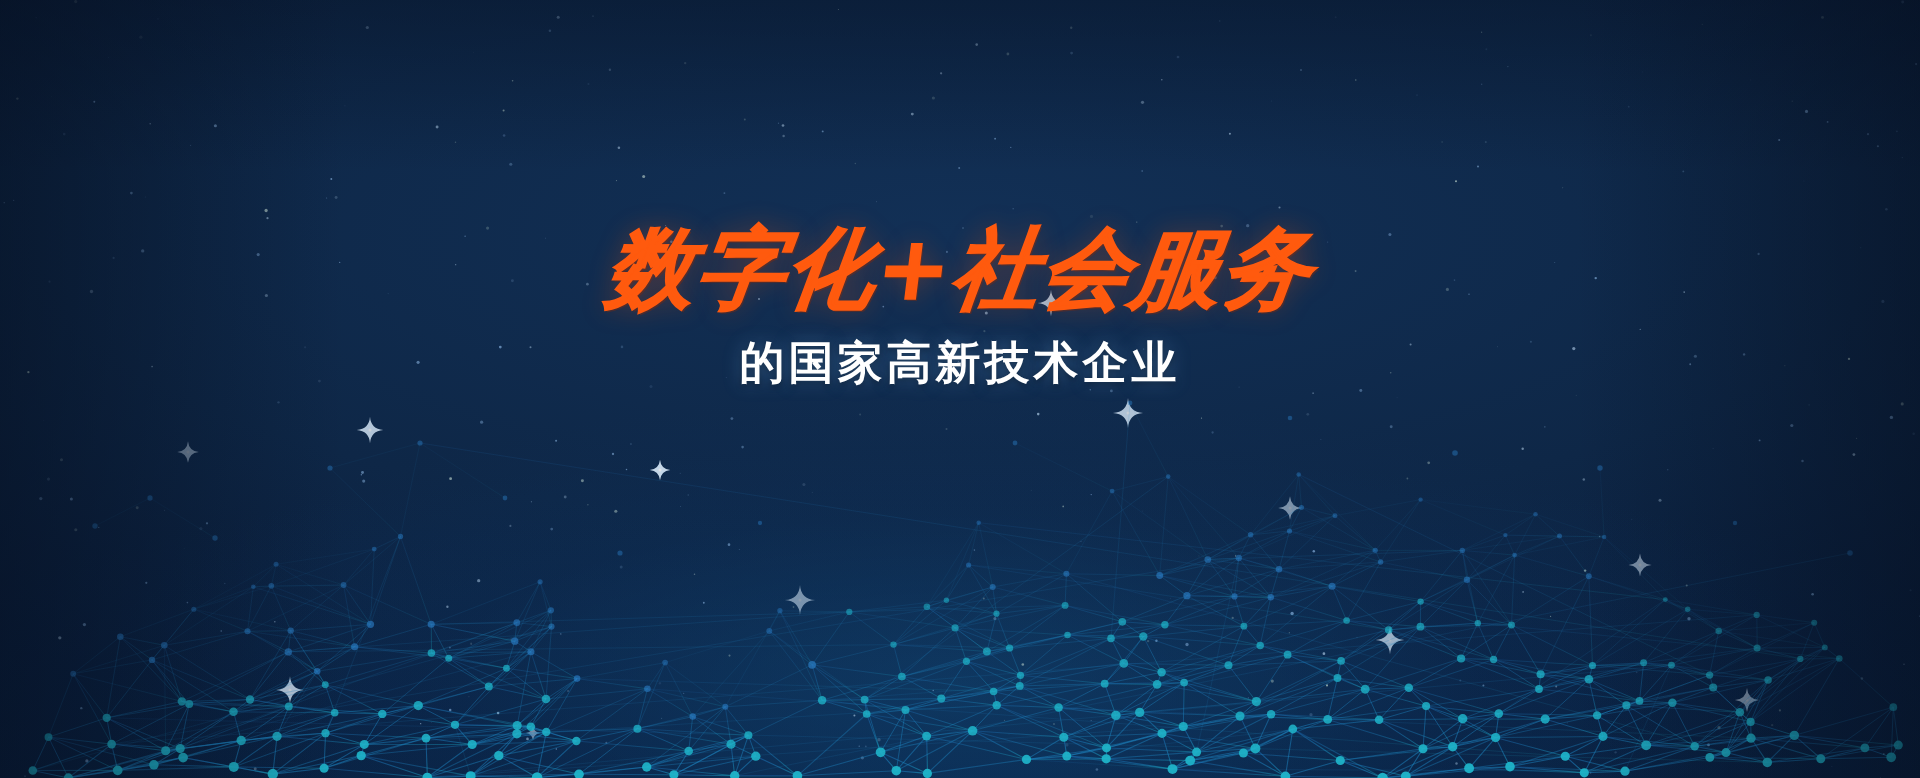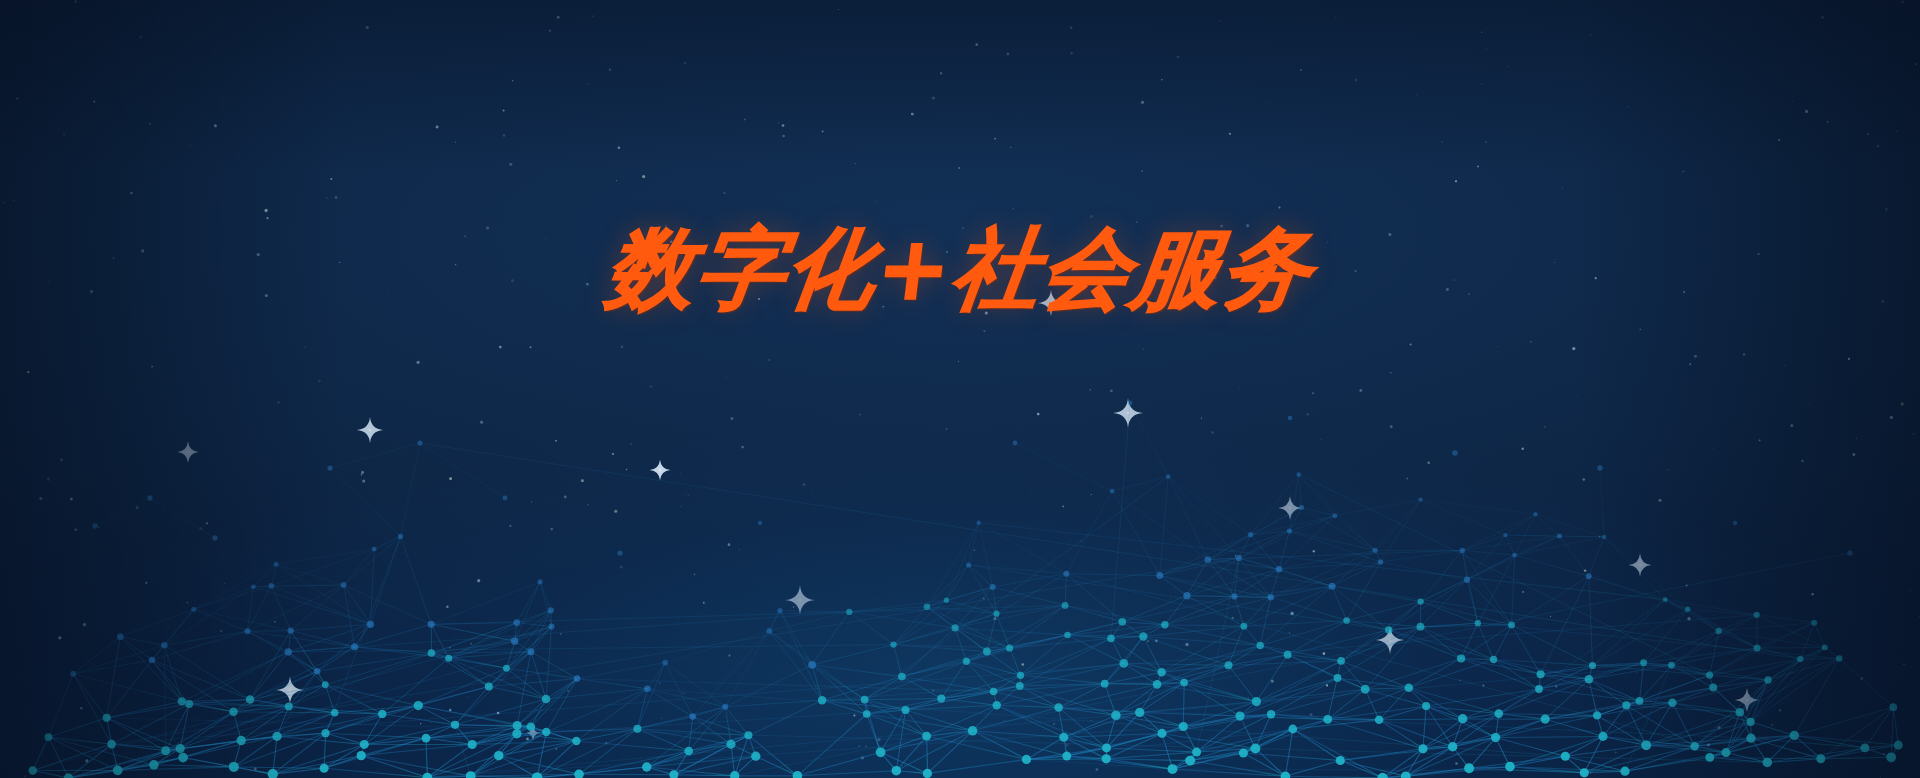--- a/index.html
+++ b/index.html
@@ -1853,15 +1853,16 @@
         <circle cx="1600.0" cy="120.0" r="2.71" fill="#2a7cc4" opacity="0.45"></circle>
         <circle cx="1735.0" cy="175.0" r="2.18" fill="#2a7cc4" opacity="0.45"></circle>
         <circle cx="1850.0" cy="205.0" r="2.79" fill="#2a7cc4" opacity="0.45"></circle>
       </g>
   </svg>
 
   <div class="bg-edge"></div>
 
   <div class="text-wrap">
     <div class="title">数字化+社会服务</div>
+    <div class="subtitle">的国家高新技术企业</div>
   </div>
 
 </div>
 
 </body></html>

